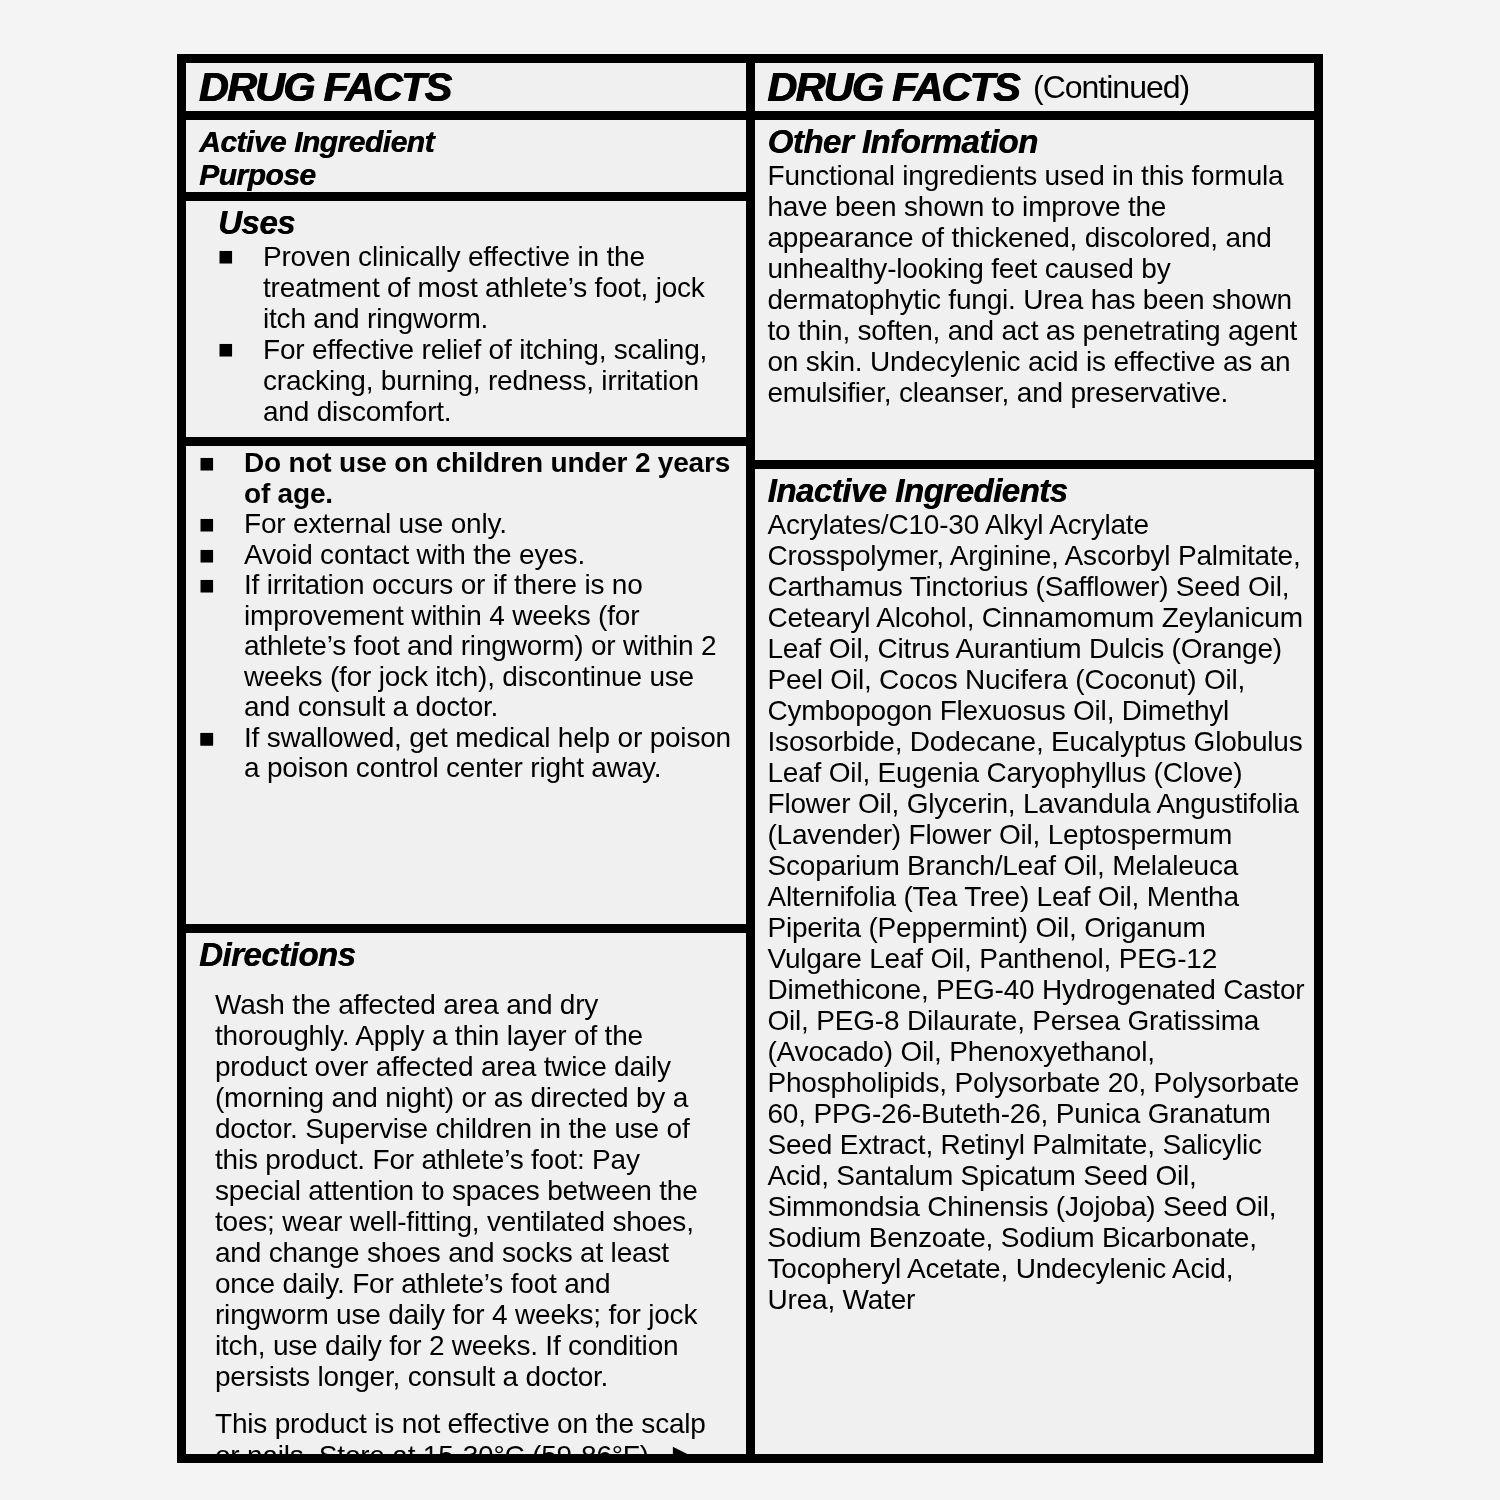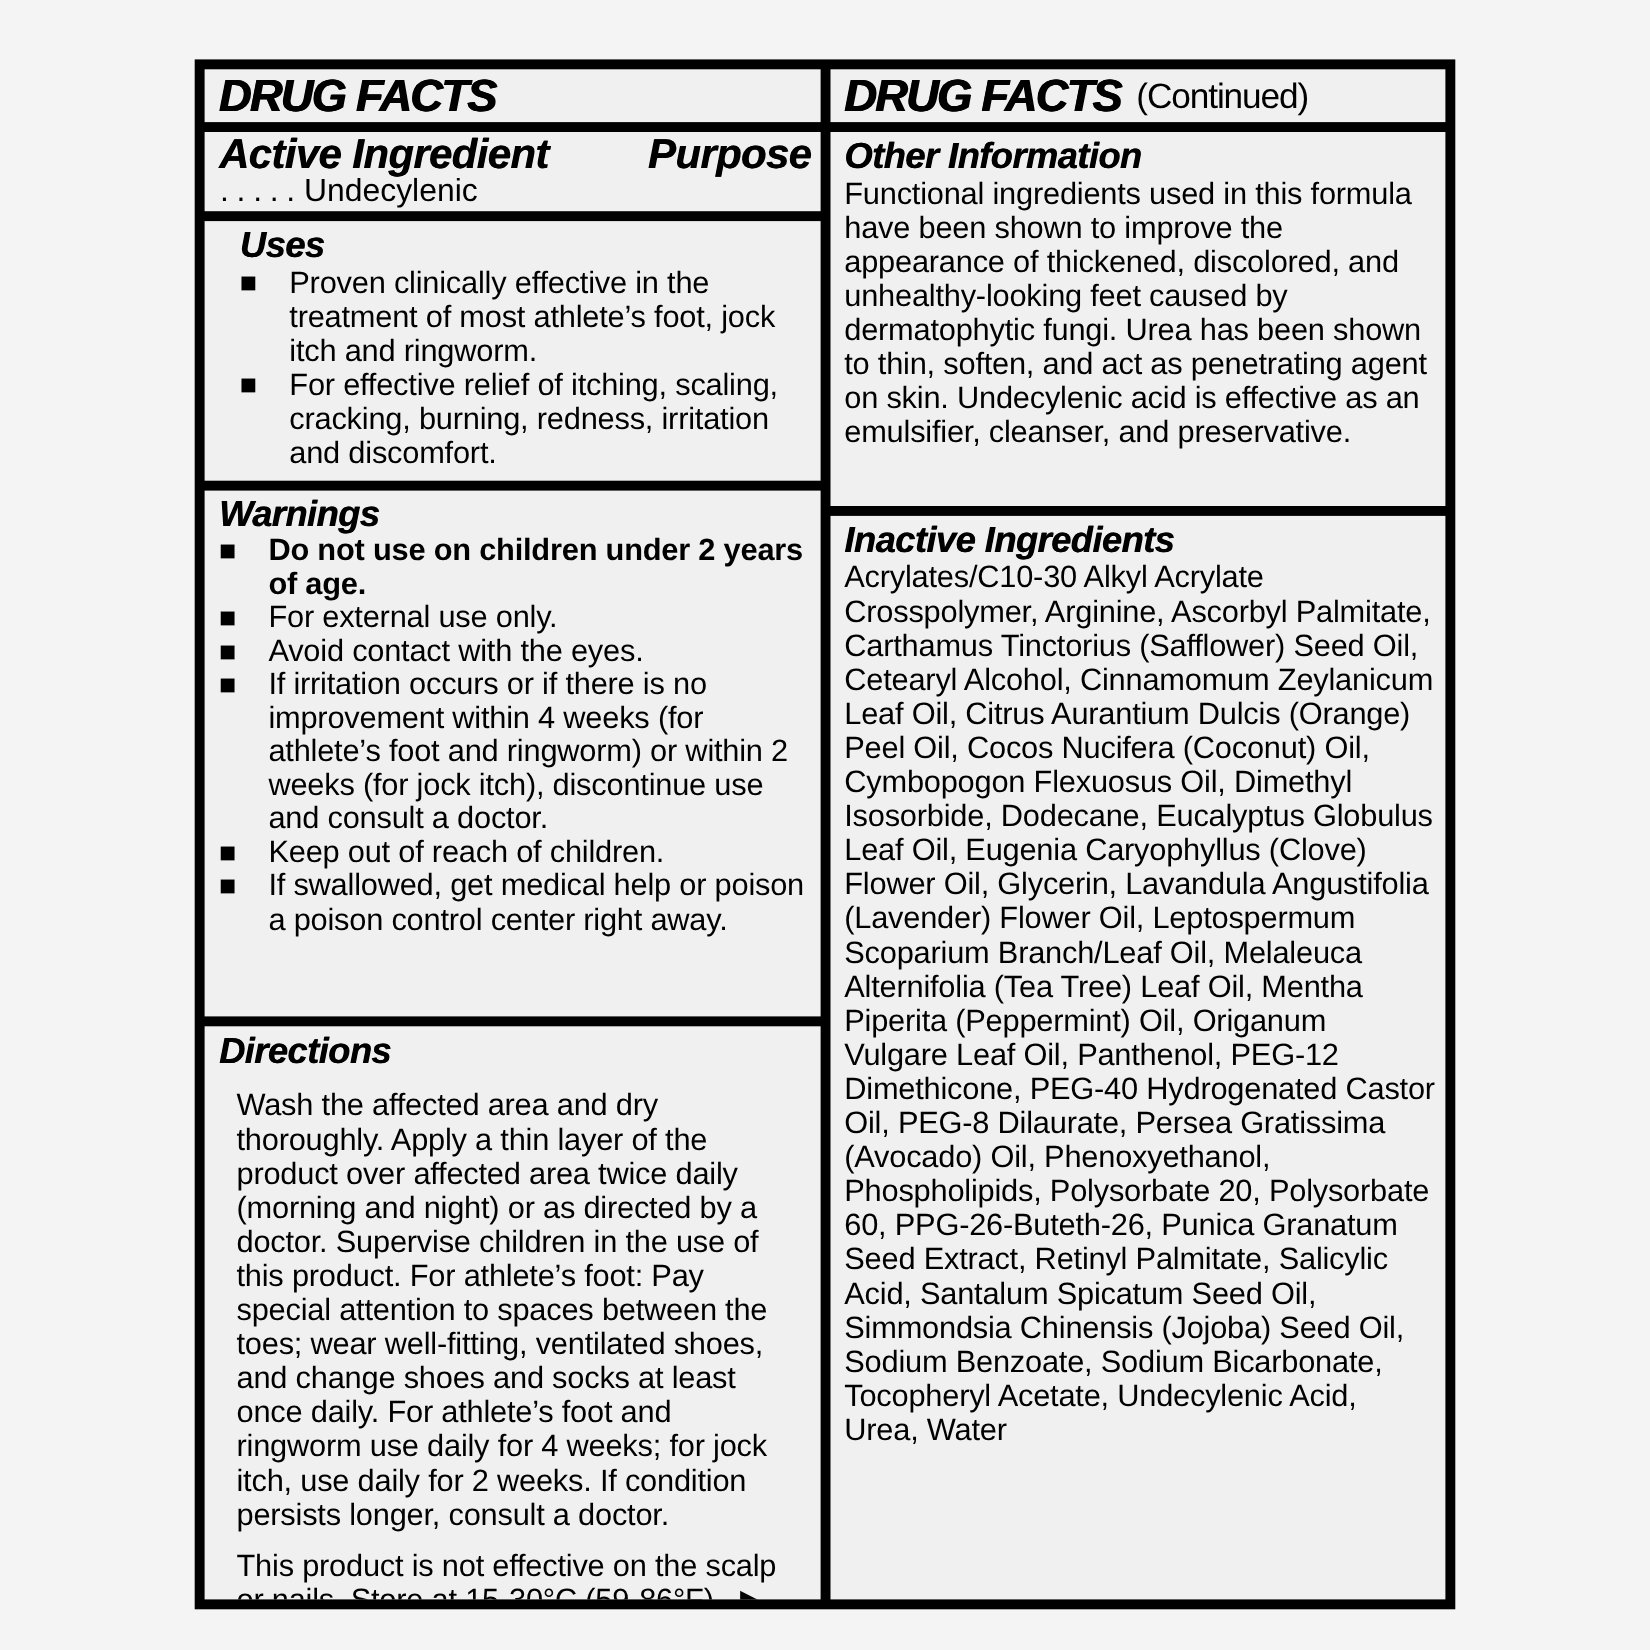--- a/index.html
+++ b/index.html
@@ -57,23 +57,24 @@
     text-shadow:0.5px 0 #000;
   }
   .body-text{
     font-size:28px;line-height:31px;
     letter-spacing:-0.2px;
   }
   
   .sec.active{height:72px;padding-top:5px;}
   .ai-head{
     display:flex;justify-content:space-between;
-    font-size:38px;font-weight:bold;font-style:italic;
+    font-size:30px;font-weight:bold;font-style:italic;
     line-height:33px;letter-spacing:-0.5px;
     text-shadow:0.5px 0 #000;
+    flex-direction:column;
   }
   .ai-row{
     font-size:29px;line-height:33px;
     display:flex;align-items:baseline;
   }
   .leader{letter-spacing:7px;margin:0 1px;}
   
   .sec.uses{height:236px;padding-left:32px;}
   .sec.warnings{height:478px;padding-top:2px;}
   .sec.warnings .body-text{line-height:30.5px;}
@@ -120,27 +121,26 @@
 
     <section class="sec uses">
       <h2>Uses</h2>
       <ul class="body-text">
           <li><span class="sq">■</span><span class="t">Proven clinically effective in the treatment of most athlete’s foot, jock itch and ringworm.</span></li>
           <li><span class="sq">■</span><span class="t">For effective relief of itching, scaling, cracking, burning, redness, irritation and discomfort.</span></li>
         </ul>
     </section>
 
     <section class="sec warnings">
-      <h2>Warnings</h2>
       <ul class="body-text">
           <li class="b"><span class="sq">■</span><span class="t">Do not use on children under 2 years of age.</span></li>
           <li><span class="sq">■</span><span class="t">For external use only.</span></li>
           <li><span class="sq">■</span><span class="t">Avoid contact with the eyes.</span></li>
           <li><span class="sq">■</span><span class="t">If irritation occurs or if there is no improvement within 4 weeks (for athlete’s foot and ringworm) or within 2 weeks (for jock itch), discontinue use and consult a doctor.</span></li>
-          <li><span class="sq">■</span><span class="t">Keep out of reach of children.</span></li>
+          <li><span class="sq">■</span></li>
           <li><span class="sq">■</span><span class="t">If swallowed, get medical help or poison a poison control center right away.</span></li>
         </ul>
     </section>
 
     <section class="sec directions">
       <h2>Directions</h2>
       <div class="paras body-text">
           <p>Wash the affected area and dry thoroughly. Apply a thin layer of the product over affected area twice daily (morning and night) or as directed by a doctor. Supervise children in the use of this product. For athlete’s foot: Pay special attention to spaces between the toes; wear well-fitting, ventilated shoes, and change shoes and socks at least once daily. For athlete’s foot and ringworm use daily for 4 weeks; for jock itch, use daily for 2 weeks. If condition persists longer, consult a doctor.</p>
           <p>This product is not effective on the scalp or nails. Store at 15-30°C (59-86°F)<span class="arrow">▶</span></p>
         </div>

